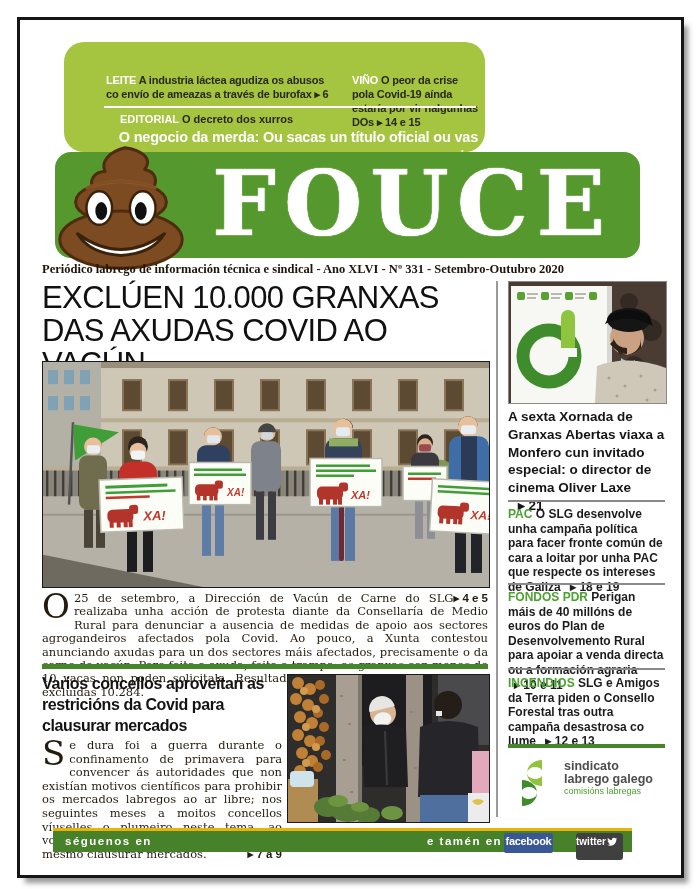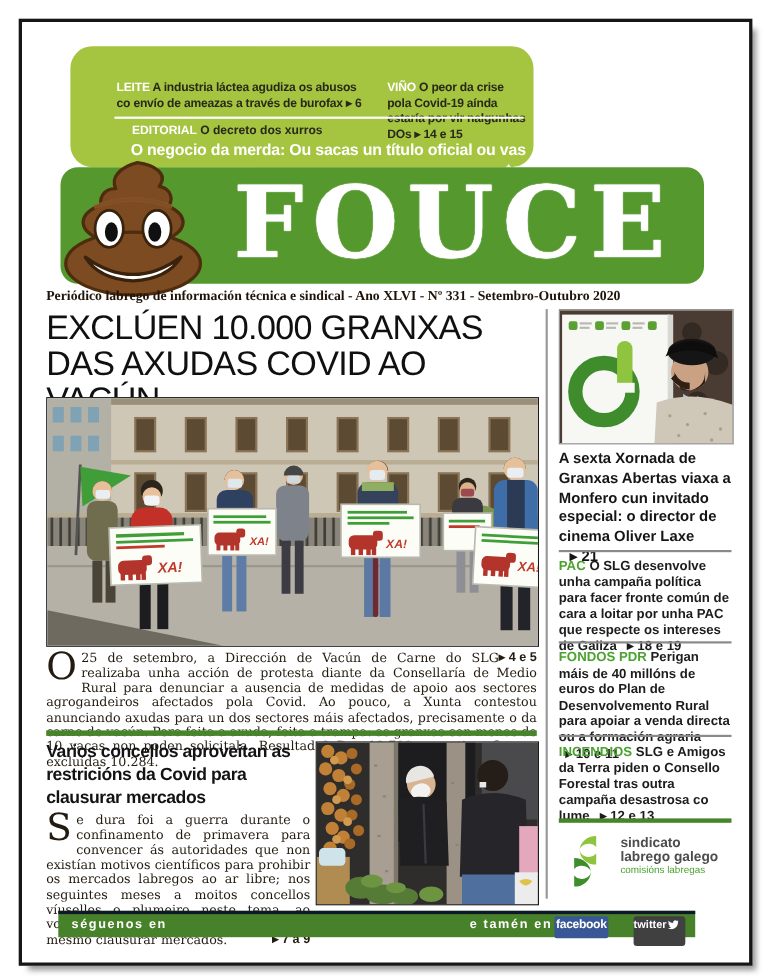--- a/index.html
+++ b/index.html
@@ -56,21 +56,21 @@
   .sb-item{left:508px;width:158px;font-size:12px;line-height:14.6px;font-weight:bold;color:#1c1c1c;}
   .sb-kicker{color:#4aa32e;}
   .sb-div{left:508px;width:157px;height:2px;background:#8a8a8a;}
   .sb-greendiv{left:508px;top:744px;width:157px;height:4px;background:#47852a;}
   .slg-block{left:508px;top:754px;width:158px;height:60px;}
   .slg-text{position:absolute;left:56px;top:6px;}
   .slg-l1{font-size:12.5px;font-weight:bold;color:#4d4d4d;line-height:13px;}
   .slg-l3{font-size:9px;color:#4aa32e;line-height:11px;}
 
   
-  .footer{left:53px;top:828px;width:579px;height:24px;background:#47812a;border-top:3px solid #0f172a;
+  .footer{left:53px;top:828px;width:579px;height:24px;background:#47812a;border-top:3px solid #eab308;
           box-sizing:border-box;}
   .f-follow{position:absolute;left:12px;top:4px;color:#fff;font-size:11.5px;font-weight:bold;letter-spacing:1.5px;}
   .f-url{position:absolute;left:105px;top:0;width:254px;height:21px;background:#0d0d0d;color:#fff;
          text-align:center;line-height:21px;font-size:11px;font-weight:bold;letter-spacing:3px;}
   .f-also{position:absolute;left:374px;top:4px;color:#fff;font-size:11.5px;font-weight:bold;letter-spacing:1.5px;}
   .f-fb{position:absolute;left:451px;top:2px;width:49px;height:20px;background:#3a5795;border-radius:2px;
         color:#fff;text-align:center;line-height:17px;font-size:11px;font-weight:bold;letter-spacing:-0.3px;}
   .f-tw{position:absolute;left:523px;top:2px;width:47px;height:27px;background:#404040;border-radius:3px;
         color:#fff;font-size:10px;font-weight:bold;line-height:17px;}
   .f-tw svg{vertical-align:-1px;margin-left:1px;}

